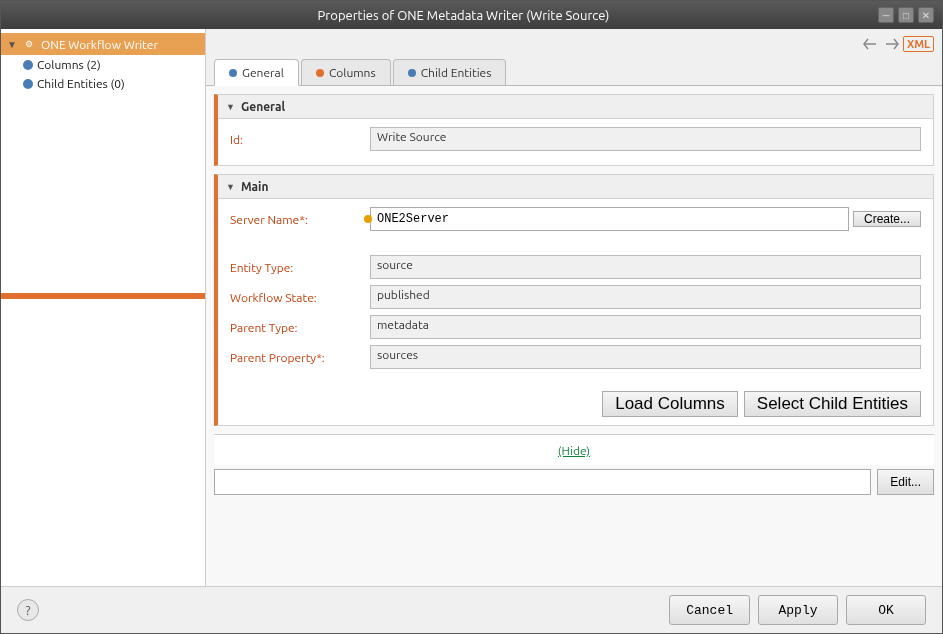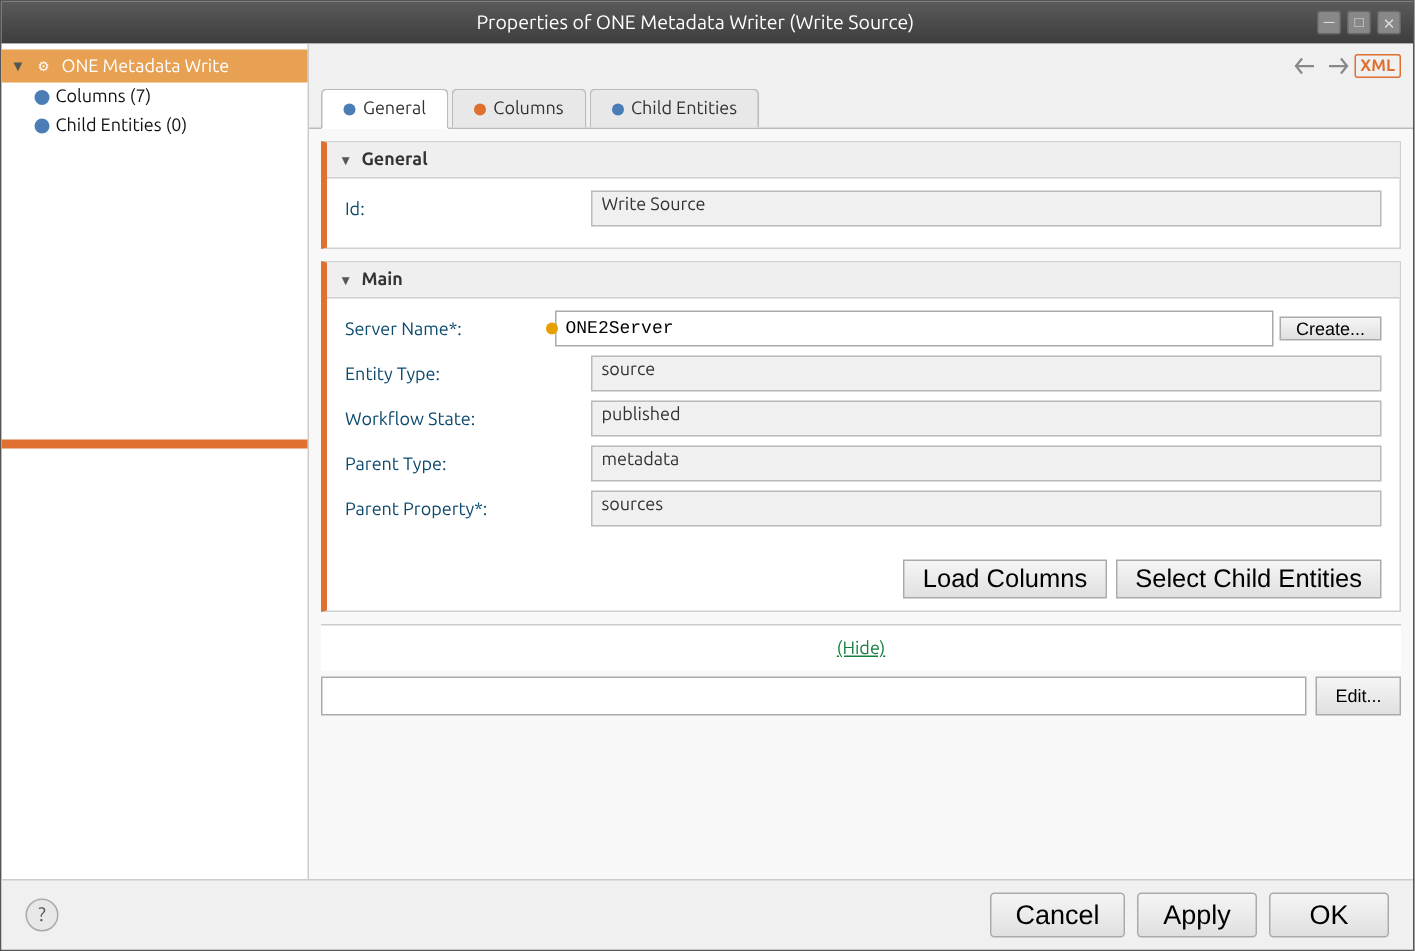--- a/index.html
+++ b/index.html
@@ -257,21 +257,21 @@
 
     .form-row {
       display: flex;
       align-items: center;
       margin-bottom: 6px;
     }
 
     .form-label {
       width: 140px;
       font-size: 12px;
-      color: #0c4a6e;
+      color: #c2410c;
       flex-shrink: 0;
     }
 
     .form-input {
       flex: 1;
       height: 24px;
       border: 1px solid #aaa;
       padding: 2px 6px;
       font-size: 12px;
       background: #fff;
@@ -280,38 +280,37 @@
     }
 
     .form-input-readonly {
       flex: 1;
       height: 24px;
       border: 1px solid #bbb;
       padding: 2px 6px;
       font-size: 12px;
       background: #f0f0f0;
       color: #333;
-      margin-left: 24px;
     }
 
     .create-btn {
       height: 16px;
       padding: 0 10px;
       margin-left: 4px;
       border: 1px solid #aaa;
       background: linear-gradient(to bottom, #f5f5f5, #e0e0e0);
       cursor: pointer;
       font-size: 12px;
       flex-shrink: 0;
     }
 
     .server-input-row {
       display: flex;
       align-items: center;
-      margin-bottom: 6px;
+      margin-bottom: 24px;
     }
 
     .server-input-wrapper {
       flex: 1;
       position: relative;
       display: flex;
       align-items: center;
     }
 
     .server-indicator {
@@ -414,22 +413,23 @@
       gap: 8px;
     }
 
     .bottom-btn {
       height: 30px;
       min-width: 80px;
       padding: 0 16px;
       border: 1px solid #aaa;
       background: linear-gradient(to bottom, #f5f5f5, #e0e0e0);
       cursor: pointer;
-      font-size: 18px;
+      font-size: 13px;
       border-radius: 3px;
+      font-family: Liberation Mono, monospace;
     }
 
     
     .form-scroll-area::-webkit-scrollbar {
       width: 10px;
     }
     .form-scroll-area::-webkit-scrollbar-track {
       background: #e8e8e8;
     }
     .form-scroll-area::-webkit-scrollbar-thumb {
@@ -451,26 +451,26 @@
       <div class="title-btn">✕</div>
     </div>
   </div>
 
   <div class="content-area">
 
     <div class="sidebar">
       <div class="tree-item selected">
         <span class="expand-arrow">▼</span>
         <span class="tree-icon-orange">⚙</span>
-        <span class="tree-label">ONE Metadata Write</span>
+        <span class="tree-label">ONE Workflow Writer</span>
       </div>
       <div class="tree-children">
         <div class="tree-child-item">
           <span class="tree-icon-blue"></span>
-          <span class="tree-label">Columns (7)</span>
+          <span class="tree-label">Columns (2)</span>
         </div>
         <div class="tree-child-item">
           <span class="tree-icon-blue"></span>
           <span class="tree-label">Child Entities (0)</span>
         </div>
       </div>
       <div style="flex:1; min-height: 200px;"></div>
       <div class="sidebar-bottom-bar"></div>
     </div>
 

